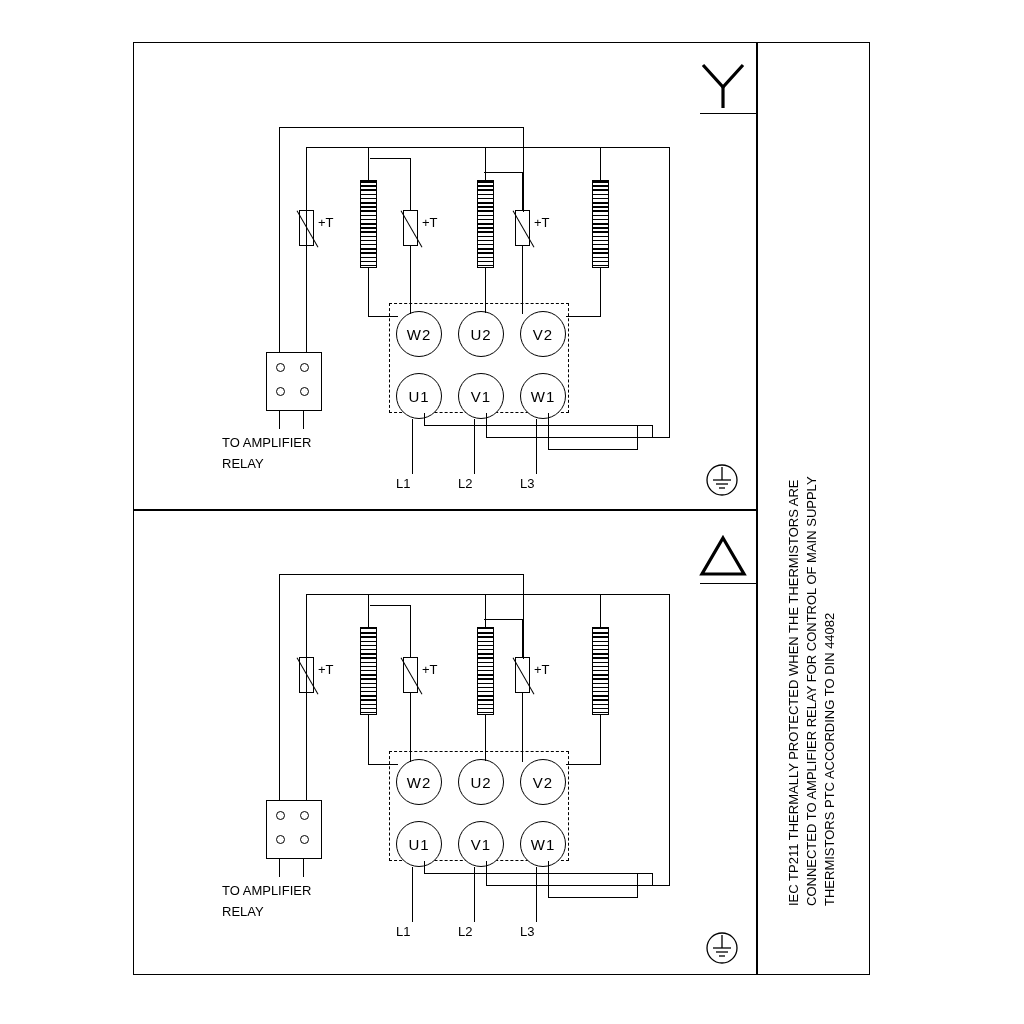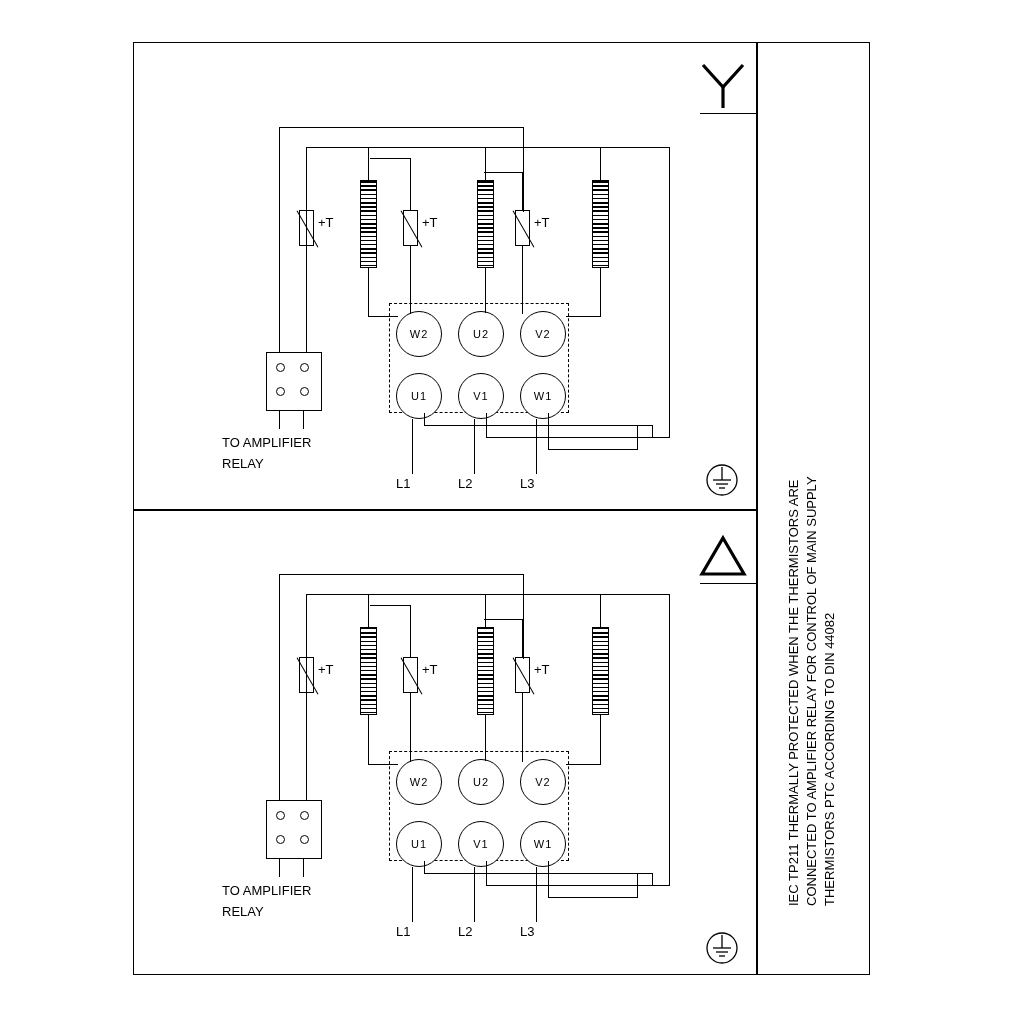--- a/index.html
+++ b/index.html
@@ -36,21 +36,21 @@
     line-height: 1.5;
   }
   .term {
     position: absolute;
     border: 1.3px solid #000;
     border-radius: 50%;
     box-sizing: border-box;
     display: flex;
     align-items: center;
     justify-content: center;
-    font-size: 11px;
+    font-size: 15px;
     letter-spacing: 1px;
     background: #fff;
   }
   .dashbox {
     position: absolute;
     border: 1.1px dashed #000;
     box-sizing: border-box;
   }
   .coil {
     position: absolute;

